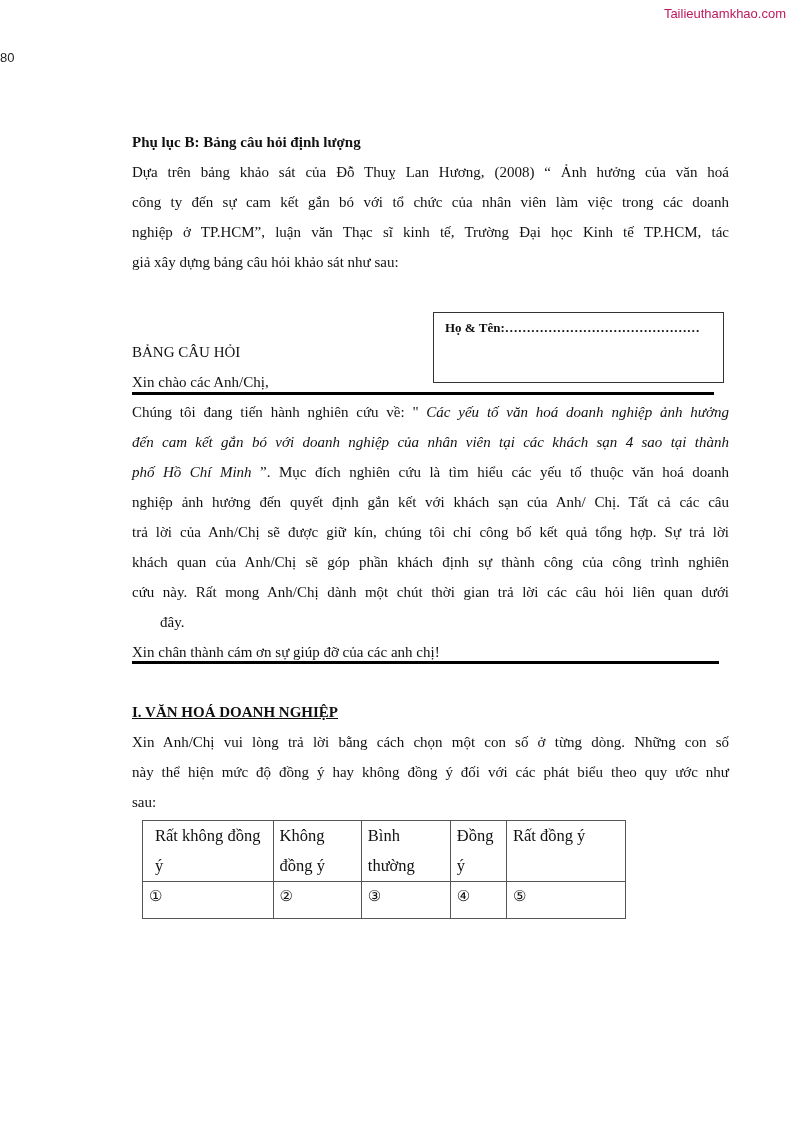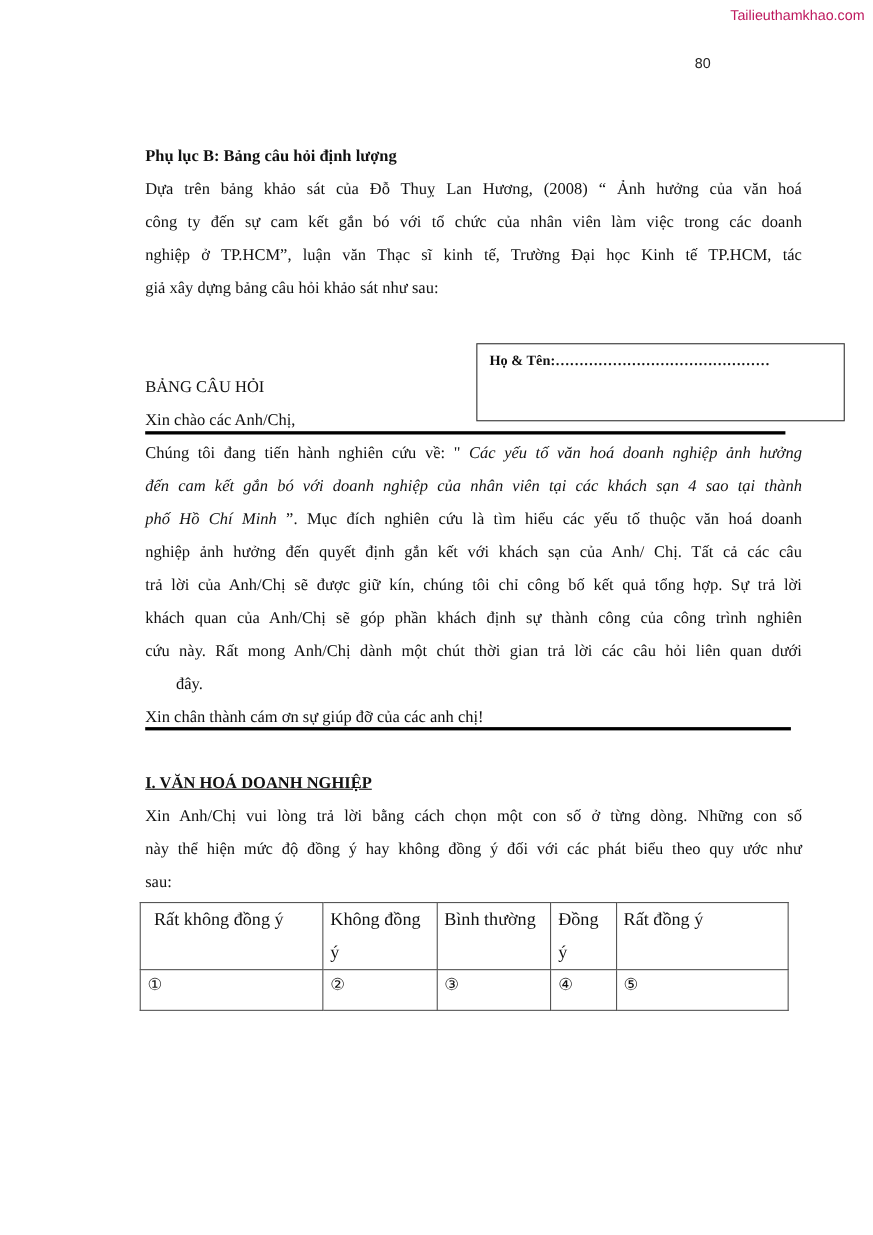--- a/index.html
+++ b/index.html
@@ -1,27 +1,27 @@
 <!DOCTYPE html>
 <html><head>
 <meta charset="utf-8">
 <style>
   html, body { margin:0; padding:0; background:#ffffff; }
   body { width:794px; height:1123px; position:relative; overflow:hidden; font-family:"Liberation Serif", serif; color:#111; }
   .watermark { position:absolute; top:6px; right:8px; font-family:"Liberation Sans", sans-serif; font-size:13px; color:#be185d; }
-  .page-num { position:absolute; top:50px; left:0; width:646px; text-align:right; font-family:"Liberation Sans", sans-serif; font-size:13px; color:#222; }
+  .page-num { position:absolute; top:50px; left:0; width:646px; text-align:left; font-family:"Liberation Sans", sans-serif; font-size:13px; color:#222; }
   .line { position:absolute; left:132px; width:597px; font-size:15px; white-space:nowrap; }
   .just { text-align:justify; text-align-last:justify; }
   .bold { font-weight:bold; }
   .it { font-style:italic; }
   .rule { position:absolute; left:132px; height:3px; background:#000; }
-  .info-box { position:absolute; left:433px; top:312px; width:335px; height:71px; border:1.5px solid #333; box-sizing:border-box; font-family:"Liberation Serif", serif; font-weight:bold; font-size:13px; }
+  .info-box { position:absolute; left:433px; top:312px; width:291px; height:71px; border:1.5px solid #333; box-sizing:border-box; font-family:"Liberation Serif", serif; font-weight:bold; font-size:13px; }
   .info-box .row { position:absolute; left:11px; white-space:nowrap; }
   .section-title { font-weight:bold; text-decoration:underline; }
-  table.scale { position:absolute; left:127px; top:820px; width:590px; border-collapse:collapse; font-size:16.5px; }
+  table.scale { position:absolute; left:142px; top:820px; width:484px; border-collapse:collapse; font-size:16.5px; }
   table.scale td { border:1px solid #555; vertical-align:top; padding:0 6px; line-height:30px; }
   table.scale tr.hdr td { height:60px; }
   table.scale tr.num td { height:36px; font-size:15px; line-height:28px; }
 </style>
 </head>
 <body>
 
 <div class="watermark">Tailieuthamkhao.com</div>
 <div class="page-num">80</div>
 

